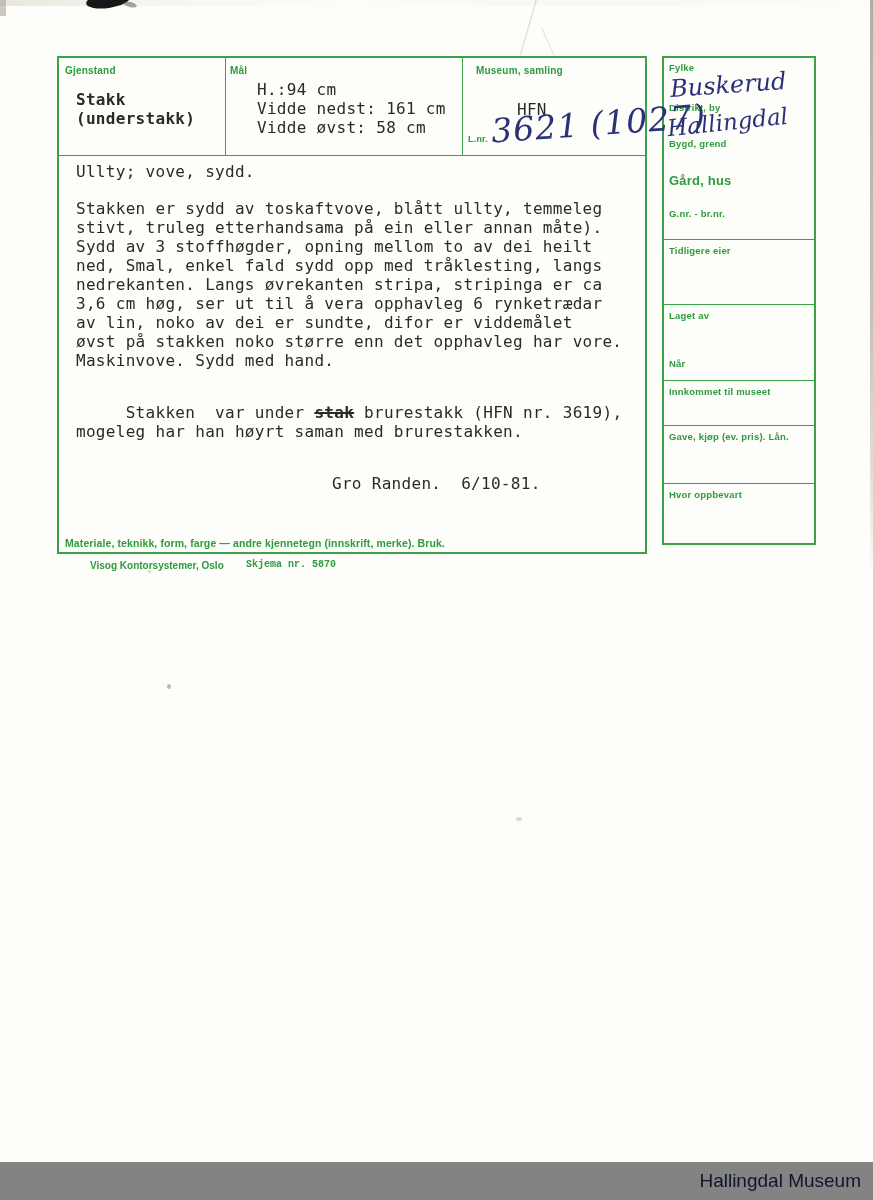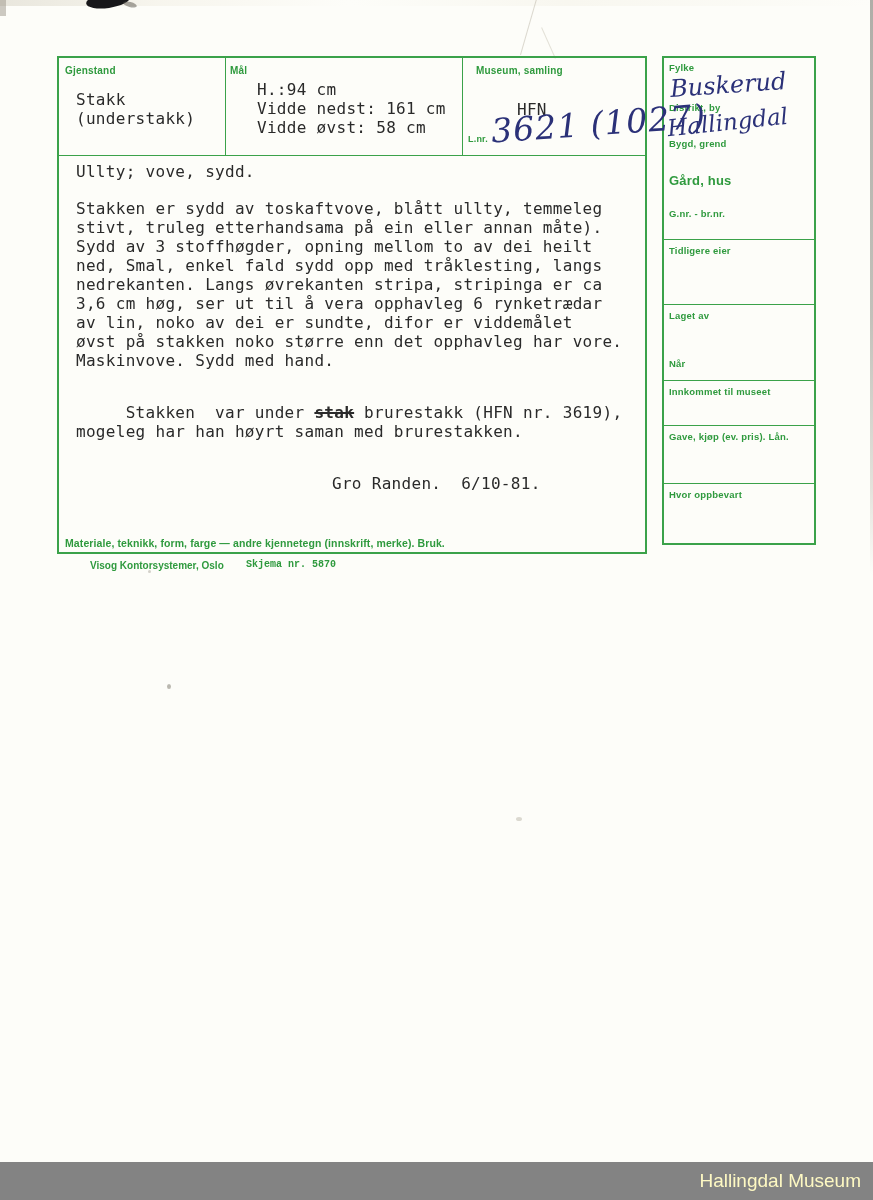--- a/index.html
+++ b/index.html
@@ -45,21 +45,21 @@
   .handwrite{position:absolute;font-family:"DejaVu Serif", serif;font-style:italic;
     color:#2b3178;white-space:nowrap;}
 
   .footer-label{position:absolute;left:6px;bottom:3px;color:#2f9a3e;
     font-size:10.5px;font-weight:700;letter-spacing:.1px;white-space:nowrap;}
   .print-line{color:#2f9a3e;font-size:10px;font-weight:600;white-space:nowrap;margin-left:24px;}
 
   
   .bottom-bar{left:0;top:1162px;width:873px;height:38px;background:#838383;
     display:flex;align-items:center;justify-content:flex-end;}
-  .bottom-bar span{color:#fef9c3;font-size:19px;padding-right:12px;
+  .bottom-bar span{color:#0f172a;font-size:19px;padding-right:12px;
     font-family:"Liberation Sans", sans-serif;}
 </style>
 </head>
 <body>
 
 <div class="abs top-edge-shade"></div>
 <div class="abs top-blob"></div>
 <div class="abs top-blob2"></div>
 <div class="abs crease"></div>
 <div class="abs crease2"></div>
@@ -69,21 +69,21 @@
 <div class="abs speck2"></div>
 <div class="abs speck3"></div>
 
 <div class="abs main-box">
 
   <div class="vline" style="left:166px;height:97px;"></div>
   <div class="vline" style="left:403px;height:97px;"></div>
   <div class="hline" style="top:97px;"></div>
 
   <div class="glabel" style="left:6px;top:7px;">Gjenstand</div>
-  <div class="type" style="left:17px;top:32px;">Stakk
+  <div class="type" style="left:17px;top:32px;font-weight:bold;">Stakk
 (understakk)</div>
 
   <div class="glabel" style="left:171px;top:7px;">Mål</div>
   <div class="type" style="left:198px;top:22px;">H.:94 cm
 Vidde nedst: 161 cm
 Vidde øvst: 58 cm</div>
 
   <div class="glabel" style="left:417px;top:7px;">Museum, samling</div>
   <div class="type" style="left:458px;top:42px;">HFN</div>
   <div class="glabel" style="left:409px;top:76px;font-size:9px;">L.nr.</div>

